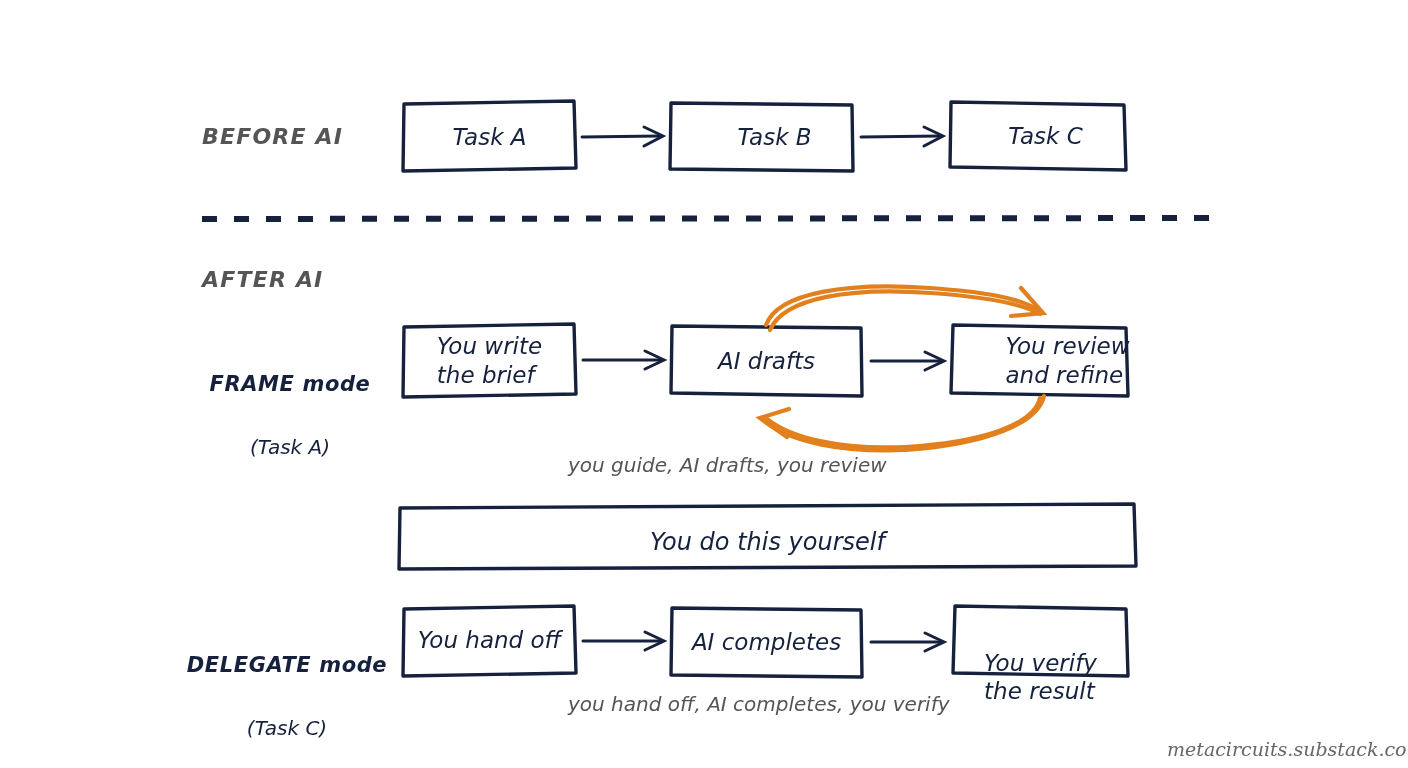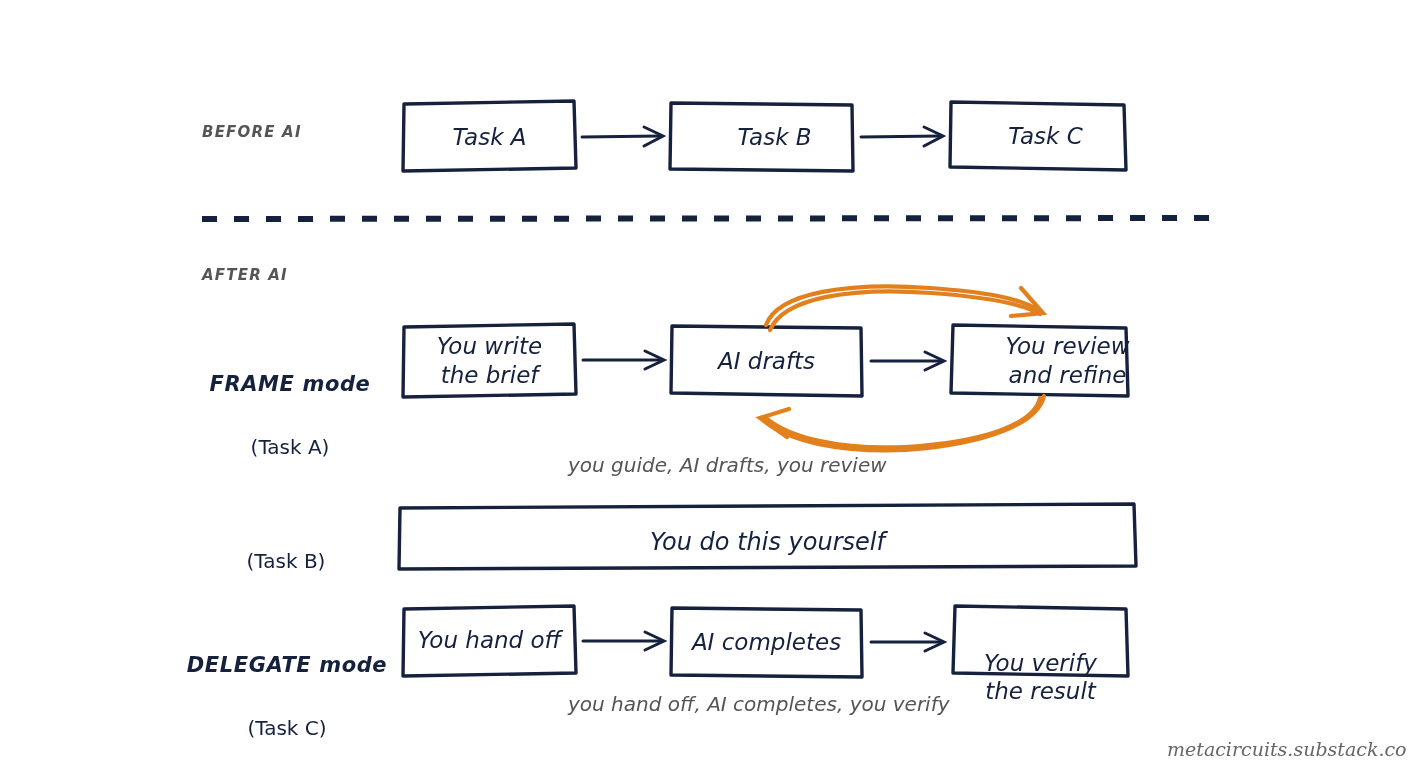--- a/index.html
+++ b/index.html
@@ -28,51 +28,52 @@
     white-space: pre;
     line-height: 1.18;
   }
 
   
   .section-head {
     color: #555555;
     font-family: "DejaVu Sans", sans-serif;
     font-weight: bold;
     font-style: italic;
-    font-size: 15px;
+    font-size: 22px;
     letter-spacing: 1.2px;
   }
 
   
   .row-label {
     color: #16213e;
     text-align: center;
     font-family: "DejaVu Sans", sans-serif;
   }
   .row-label .rl-main {
     display: block;
     font-weight: bold;
     font-style: italic;
     font-size: 21px;
     letter-spacing: 0.6px;
   }
   .row-label .rl-sub {
     display: block;
+    font-style: italic;
     font-size: 20px;
     margin-top: 2px;
   }
 
   
   .box-text {
     position: absolute;
     color: #16213e;
     font-family: "DejaVu Sans", sans-serif;
     font-style: italic;
     font-size: 23px;
-    text-align: center;
+    text-align: left;
     line-height: 1.22;
     white-space: pre;
     display: flex;
     align-items: center;
     justify-content: center;
   }
   .box-text.big {
     font-size: 24px;
   }
 
@@ -168,21 +169,20 @@
 
 <div class="box-text" style="left:403px; top:324px; width:173px; height:73px;">You write
 the brief</div>
 <div class="box-text" style="left:671px; top:326px; width:191px; height:70px;">AI drafts</div>
 <div class="box-text" style="left:951px; top:325px; width:177px; height:71px;padding-left:28px;">You review
 and refine</div>
 
 <div class="txt caption" style="left:568px; top:454px; width:400px;">you guide, AI drafts, you review</div>
 
 <div class="txt row-label" style="left:180px; top:510px; width:212px;">
-  <span class="rl-sub">(Task B)</span>
 </div>
 
 <div class="box-text big" style="left:399px; top:505px; width:737px; height:75px;">You do this yourself</div>
 
 <div class="txt row-label" style="left:178px; top:615px; width:218px;">
   <span class="rl-main">DELEGATE mode</span>
   <span class="rl-sub">(Task C)</span>
 </div>
 
 <div class="box-text" style="left:403px; top:606px; width:173px; height:69px;border-radius:10px;">You hand off</div>

